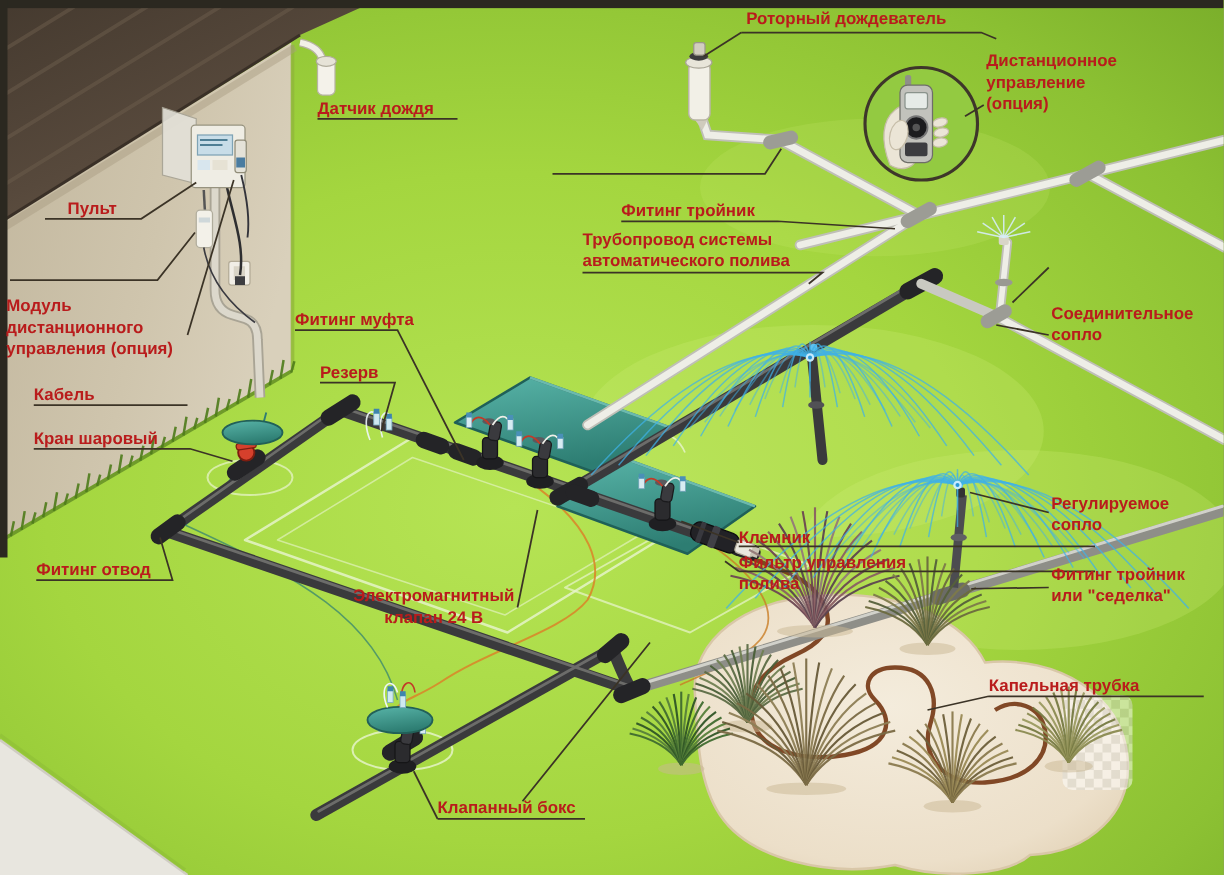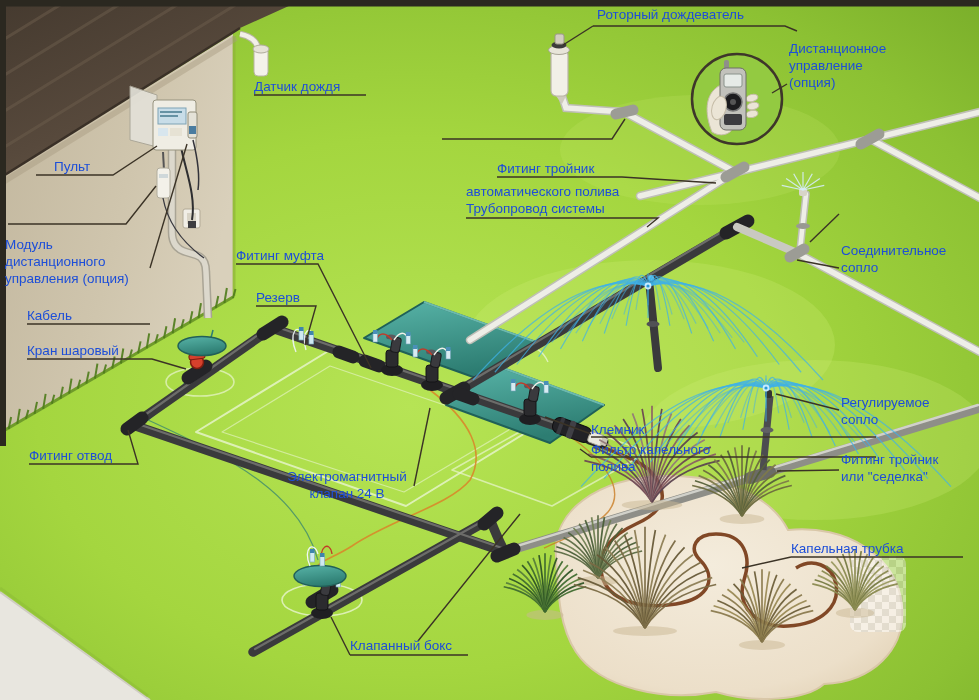--- a/index.html
+++ b/index.html
@@ -1,20 +1,20 @@
 <!DOCTYPE html>
 <html><head>
 <meta charset="utf-8">
 <style>
   html,body{margin:0;padding:0;background:#666;}
   .stage{position:relative;width:979px;height:700px;overflow:hidden;background:#a3d63f;
          font-family:"Liberation Sans",sans-serif;}
   .stage svg{position:absolute;left:0;top:0;}
-  .lbl{position:absolute;font-weight:normal;font-size:13.5px;line-height:17px;
-       color:#1d4ed8;white-space:nowrap;z-index:5;}
+  .lbl{position:absolute;font-weight:bold;font-size:13.5px;line-height:17px;
+       color:#b91c1c;white-space:nowrap;z-index:5;}
   .lbl span{display:block;}
   .lbl.r{text-align:center;}
 </style>
 </head>
 <body>
 
 <div class="stage">
 <svg id="scene" width="979" height="700" viewBox="0 0 979 700">
   <defs>
     <radialGradient id="bgGrad" cx="42%" cy="58%" r="85%">
@@ -601,22 +601,22 @@
   <span>управление</span>
   <span>(опция)</span>
 </div>
 <div class="lbl" style="left:254px;top:78px">
   <span>Датчик дождя</span>
 </div>
 <div class="lbl" style="left:497px;top:160px">
   <span>Фитинг тройник</span>
 </div>
 <div class="lbl" style="left:466px;top:183px">
+  <span>Трубопровод системы</span>
   <span>автоматического полива</span>
-  <span>Трубопровод системы</span>
 </div>
 <div class="lbl" style="left:841px;top:242px">
   <span>Соединительное</span>
   <span>сопло</span>
 </div>
 <div class="lbl" style="left:54px;top:158px">
   <span>Пульт</span>
 </div>
 <div class="lbl" style="left:5px;top:236px">
   <span>Модуль</span>
@@ -639,21 +639,21 @@
   <span>Фитинг отвод</span>
 </div>
 <div class="lbl r" style="left:281px;top:468px;width:132px">
   <span>Электромагнитный</span>
   <span>клапан 24 В</span>
 </div>
 <div class="lbl" style="left:591px;top:421px">
   <span>Клемник</span>
 </div>
 <div class="lbl" style="left:591px;top:441px">
-  <span>Фильтр капельного</span>
+  <span>Фильтр управления</span>
   <span>полива</span>
 </div>
 <div class="lbl" style="left:350px;top:637px">
   <span>Клапанный бокс</span>
 </div>
 <div class="lbl" style="left:841px;top:394px">
   <span>Регулируемое</span>
   <span>сопло</span>
 </div>
 <div class="lbl" style="left:841px;top:451px">

